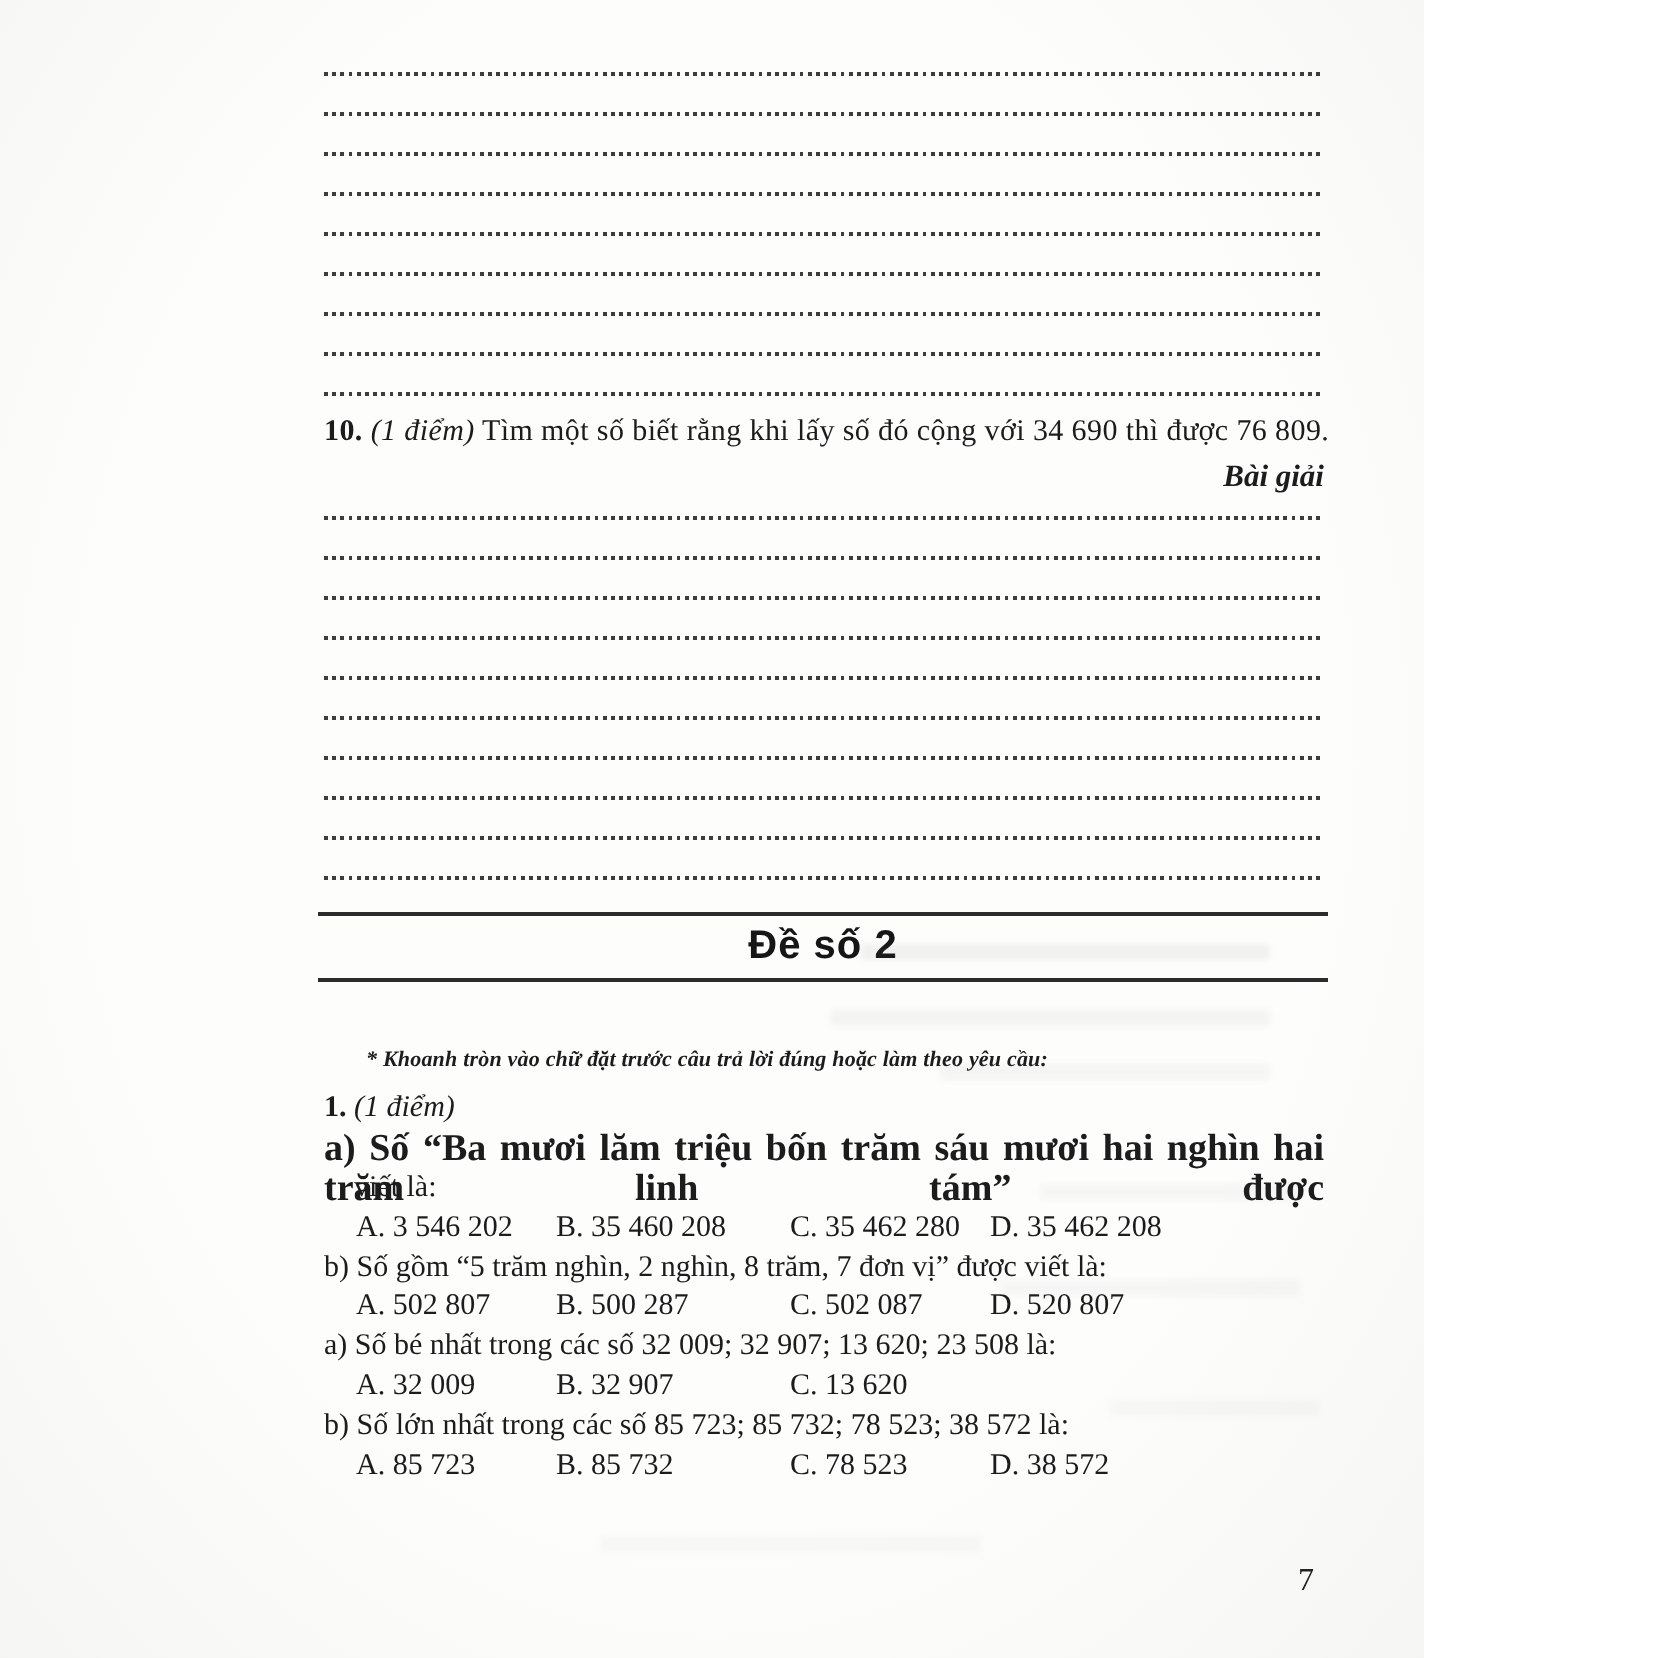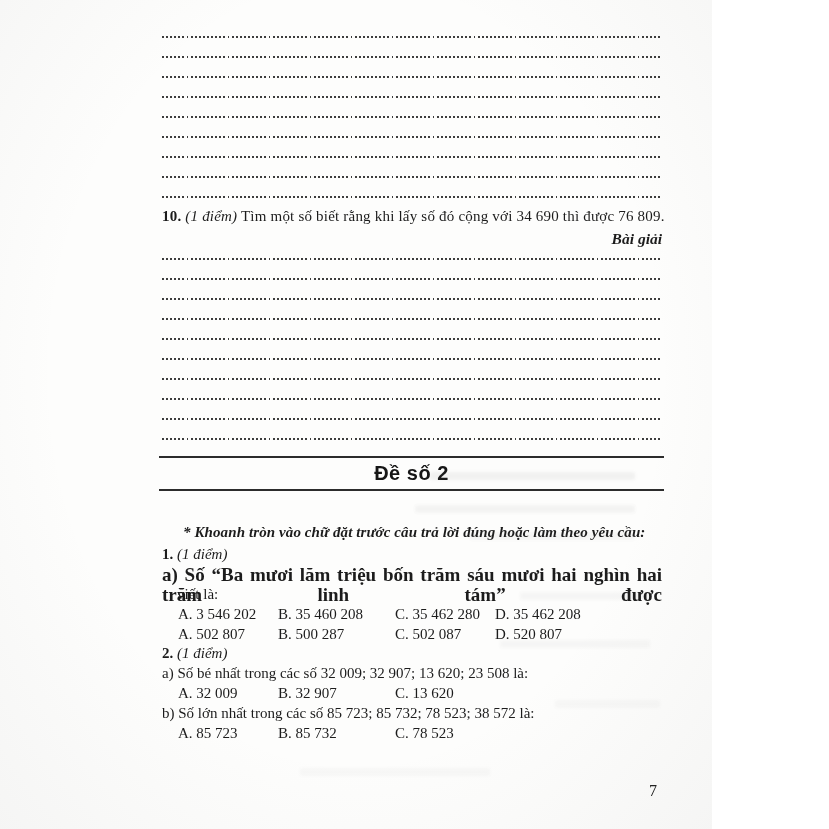--- a/index.html
+++ b/index.html
@@ -68,21 +68,21 @@
     font-weight: bold;
     font-size: 15.5px;
     letter-spacing: 0.4px;
     color: #181818;
   }
   .instruction {
     top: 524px;
     padding-left: 21px;
     font-weight: bold;
     font-style: italic;
-    font-size: 15px;
+    font-size: 11px;
     white-space: nowrap;
     letter-spacing: 0.1px;
     box-sizing: border-box;
   }
 
   
   .mc-block { top: 545px; font-size: 15px; }
   .row { height: 19.9px; line-height: 19.9px; white-space: nowrap; }
   .qnum-row .qnum { font-weight: bold; }
   .qnum-row .qpts { font-style: italic; }
@@ -170,47 +170,45 @@
     <div class="row justify-line"><span>a)</span> <span>Số “Ba mươi lăm triệu bốn trăm sáu mươi hai nghìn hai trăm linh tám” được</span></div>
     <div class="row hang-indent">viết là:</div>
 
     <div class="row options">
       <span>A. 3 546 202</span>
       <span>B. 35 460 208</span>
       <span>C. 35 462 280</span>
       <span>D. 35 462 208</span>
     </div>
 
+    <div class="row"><span>b)</span> <span>Số gồm “5 trăm nghìn, 2 nghìn, 8 trăm, 7 đơn vị” được viết là:</span></div>
 
     <div class="row options">
       <span>A. 502 807</span>
       <span>B. 500 287</span>
       <span>C. 502 087</span>
       <span>D. 520 807</span>
     </div>
 
-    <div class="row qnum-row">
-      <span class="qnum">2.</span>
-      <span class="qpts">(1 điểm)</span>
-    </div>
 
     <div class="row"><span>a)</span> <span>Số bé nhất trong các số 32 009; 32 907; 13 620; 23 508 là:</span></div>
 
     <div class="row options">
       <span>A. 32 009</span>
       <span>B. 32 907</span>
       <span>C. 13 620</span>
     </div>
 
     <div class="row"><span>b)</span> <span>Số lớn nhất trong các số 85 723; 85 732; 78 523; 38 572 là:</span></div>
 
     <div class="row options">
       <span>A. 85 723</span>
       <span>B. 85 732</span>
       <span>C. 78 523</span>
+      <span>D. 38 572</span>
     </div>
   </div>
 
   <div class="page-number">7</div>
 
   <div class="ghost" style="left:430px; top:472px; width:205px;"></div>
   <div class="ghost" style="left:415px; top:505px; width:220px; opacity:.8;"></div>
   <div class="ghost" style="left:470px; top:532px; width:165px; opacity:.7;"></div>
   <div class="ghost" style="left:520px; top:592px; width:130px; opacity:.6;"></div>
   <div class="ghost" style="left:500px; top:640px; width:150px; opacity:.6;"></div>

